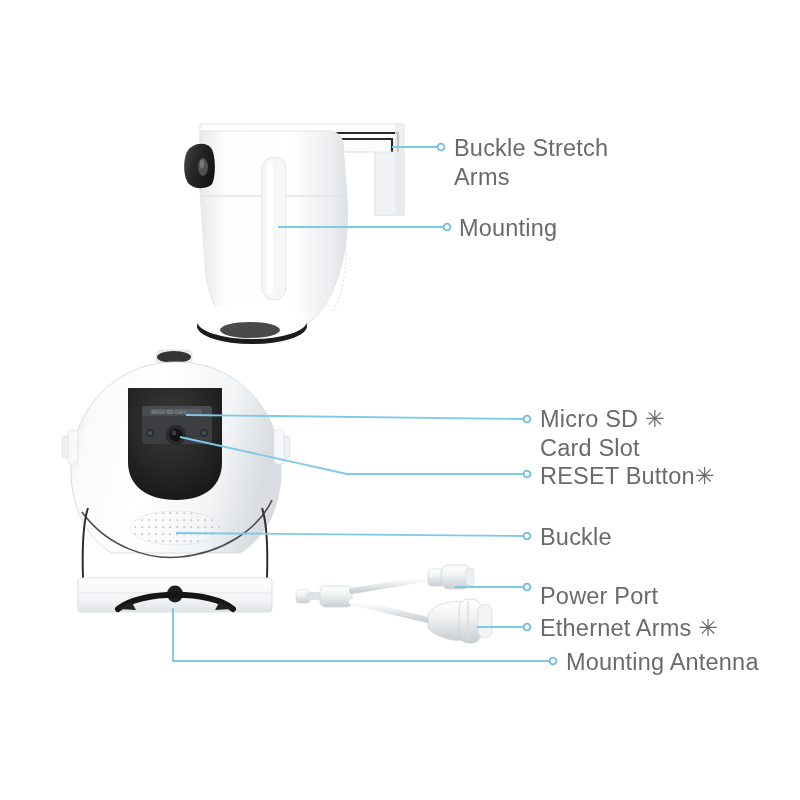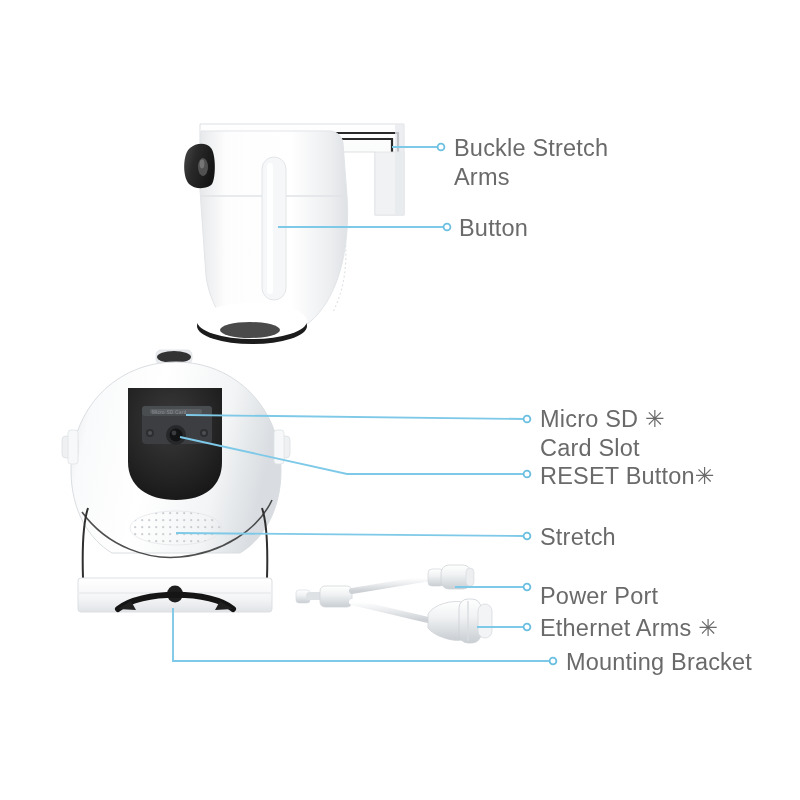--- a/index.html
+++ b/index.html
@@ -256,28 +256,28 @@
       <circle cx="527" cy="536" r="3.4"></circle>
       <circle cx="527" cy="587" r="3.4"></circle>
       <circle cx="527" cy="627" r="3.4"></circle>
       <circle cx="553" cy="661" r="3.4"></circle>
     </g>
   </svg>
 
   <div class="callout-label two-line" style="left:454px; top:163px;">Buckle Stretch
 Arms</div>
 
-  <div class="callout-label" style="left:459px; top:228px;">Button</div>
+  <div class="callout-label" style="left:459px; top:228px;">Mounting</div>
 
   <div class="callout-label" style="left:540px; top:476px;">RESET Button✳</div>
 
   <div class="callout-label two-line" style="left:540px; top:434px;">Micro SD ✳
 Card Slot</div>
 
-  <div class="callout-label" style="left:540px; top:537px;">Stretch</div>
+  <div class="callout-label" style="left:540px; top:537px;">Buckle</div>
 
   <div class="callout-label" style="left:540px; top:588px;margin-top:8px;">Power Port</div>
 
   <div class="callout-label" style="left:540px; top:628px;">Ethernet Arms ✳</div>
 
-  <div class="callout-label" style="left:566px; top:662px;">Mounting Bracket</div>
+  <div class="callout-label" style="left:566px; top:662px;">Mounting Antenna</div>
 
 </div>
 
 </body></html>

